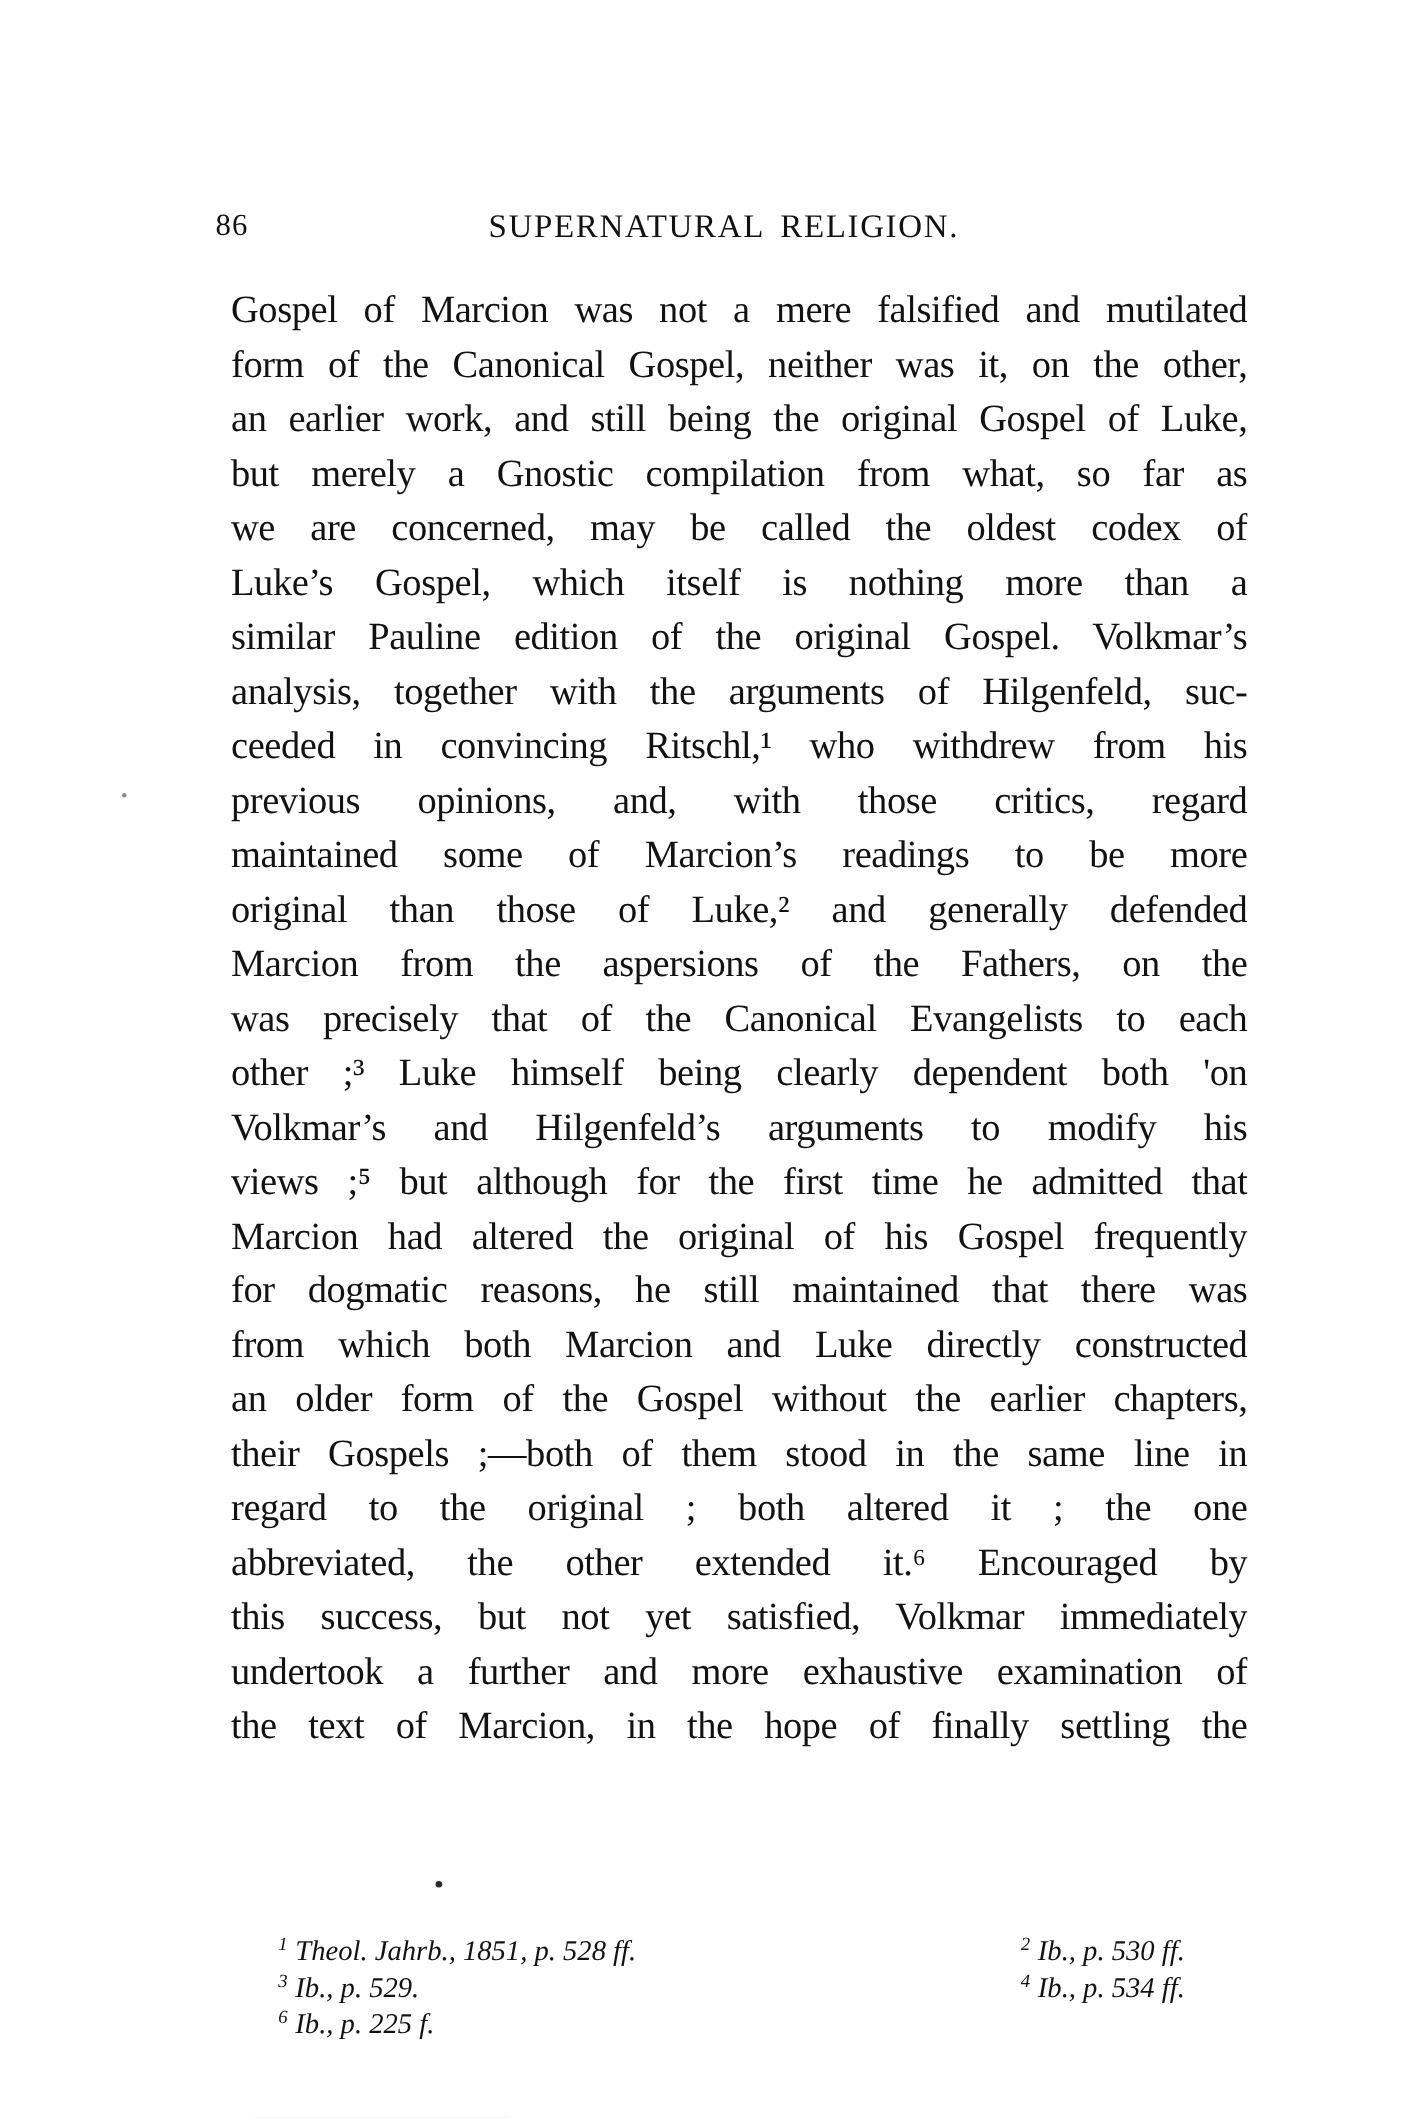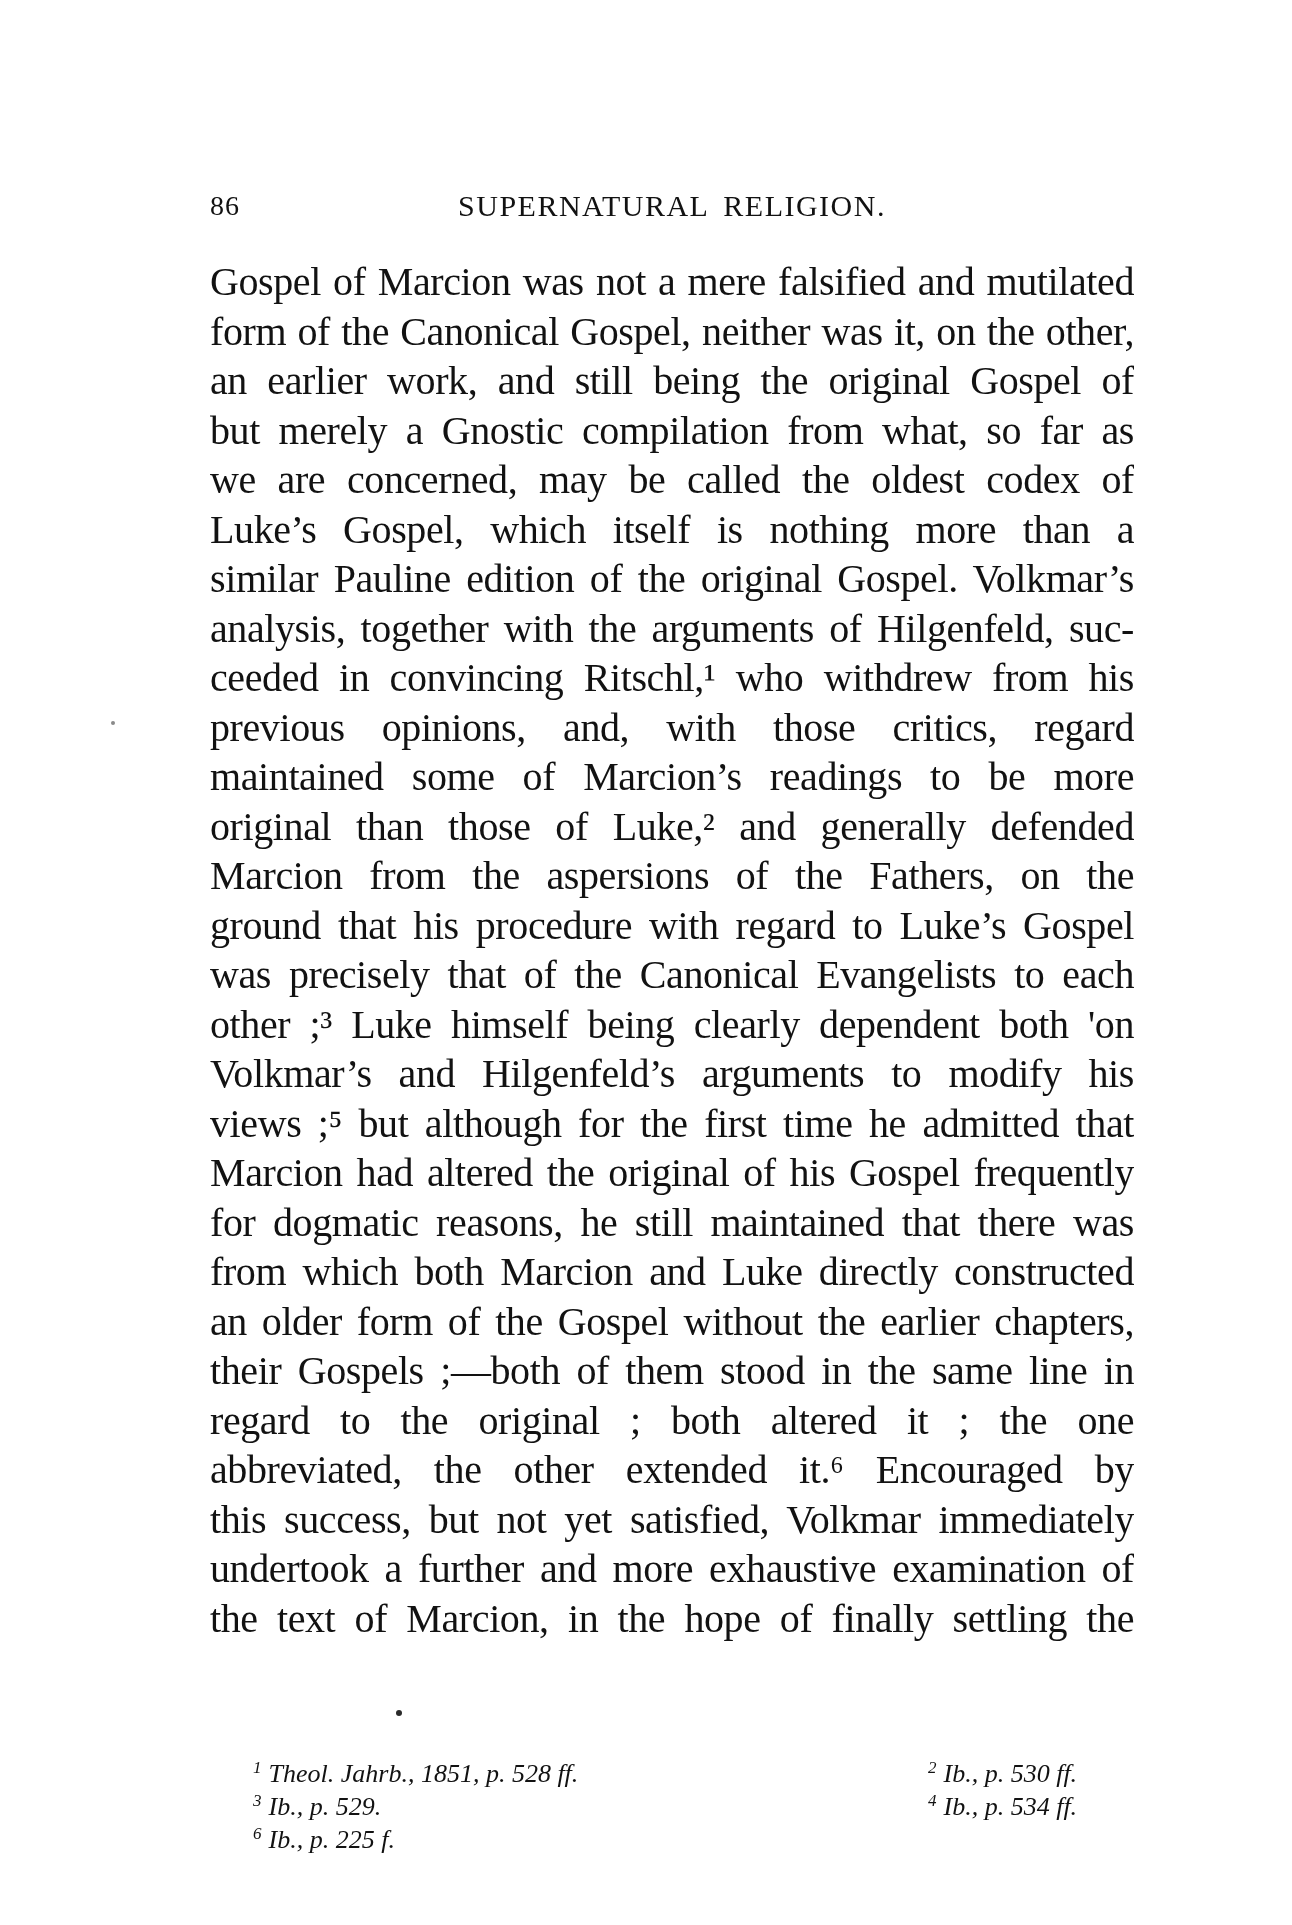--- a/index.html
+++ b/index.html
@@ -9,21 +9,21 @@
     height: 1925px;
     background: #ffffff;
     color: #121212;
     font-family: "Liberation Serif", "DejaVu Serif", serif;
     overflow: hidden;
   }
 
   
   .header {
     position: absolute;
-    left: 210px;
+    left: 196px;
     top: 188px;
     width: 924px;
     height: 36px;
     line-height: 36px;
   }
   .page-number {
     position: absolute;
     left: 0;
     top: 0;
     font-size: 28px;
@@ -40,21 +40,21 @@
   
   .body-text {
     position: absolute;
     left: 210px;
     top: 257px;
     width: 924px;
   }
   .body-line {
     height: 49.5px;
     line-height: 49.5px;
-    font-size: 40px;
+    font-size: 35px;
     letter-spacing: -0.4px;
     text-align: justify;
     text-align-last: justify;
     text-justify: inter-word;
     overflow: hidden;
     white-space: normal;
   }
 
   
   .footnotes {
@@ -110,21 +110,20 @@
     <div class="body-line">but merely a Gnostic compilation from what, so far as</div>
     <div class="body-line">we are concerned, may be called the oldest codex of</div>
     <div class="body-line">Luke’s Gospel, which itself is nothing more than a</div>
     <div class="body-line">similar Pauline edition of the original Gospel. Volkmar’s</div>
     <div class="body-line">analysis, together with the arguments of Hilgenfeld, suc-</div>
     <div class="body-line">ceeded in convincing Ritschl,¹ who withdrew from his</div>
     <div class="body-line">previous opinions, and, with those critics, regard</div>
     <div class="body-line">maintained some of Marcion’s readings to be more</div>
     <div class="body-line">original than those of Luke,² and generally defended</div>
     <div class="body-line">Marcion from the aspersions of the Fathers, on the</div>
-    <div class="body-line">ground that his procedure with regard to Luke’s Gospel</div>
     <div class="body-line">was precisely that of the Canonical Evangelists to each</div>
     <div class="body-line">other ;³ Luke himself being clearly dependent both 'on</div>
     <div class="body-line">Volkmar’s and Hilgenfeld’s arguments to modify his</div>
     <div class="body-line">views ;⁵ but although for the first time he admitted that</div>
     <div class="body-line">Marcion had altered the original of his Gospel frequently</div>
     <div class="body-line">for dogmatic reasons, he still maintained that there was</div>
     <div class="body-line">from which both Marcion and Luke directly constructed</div>
     <div class="body-line">an older form of the Gospel without the earlier chapters,</div>
     <div class="body-line">their Gospels ;—both of them stood in the same line in</div>
     <div class="body-line">regard to the original ; both altered it ; the one</div>

